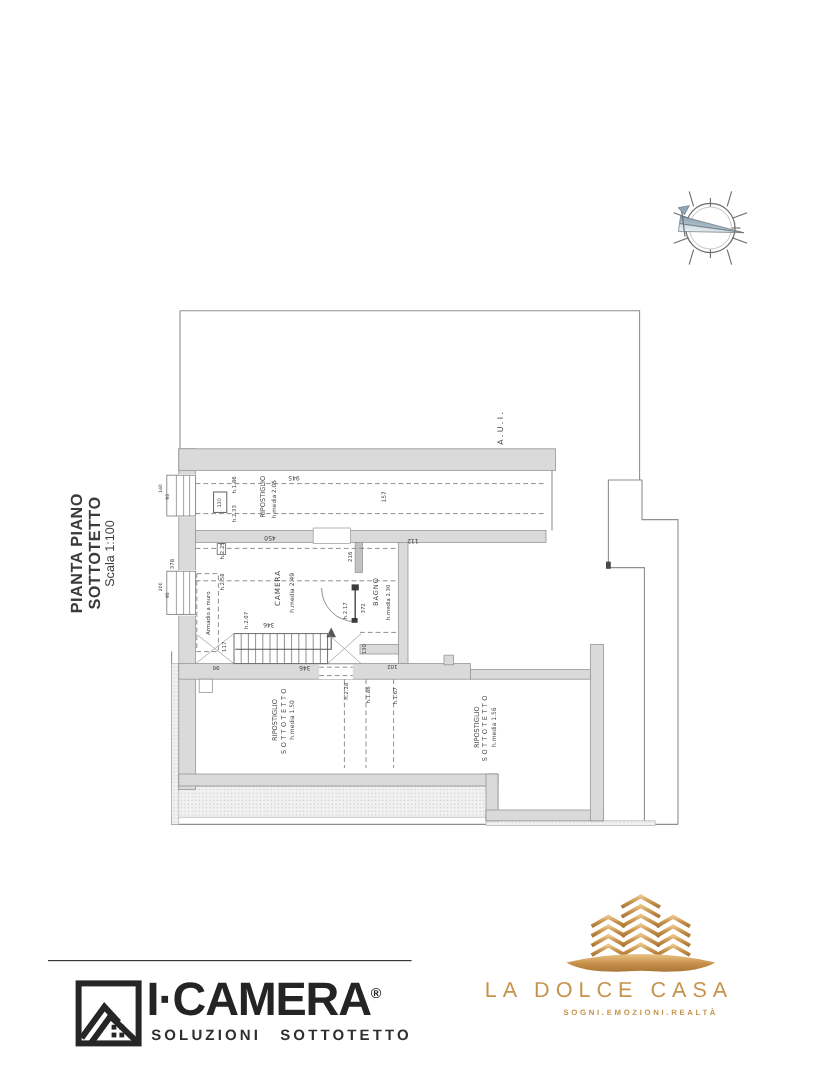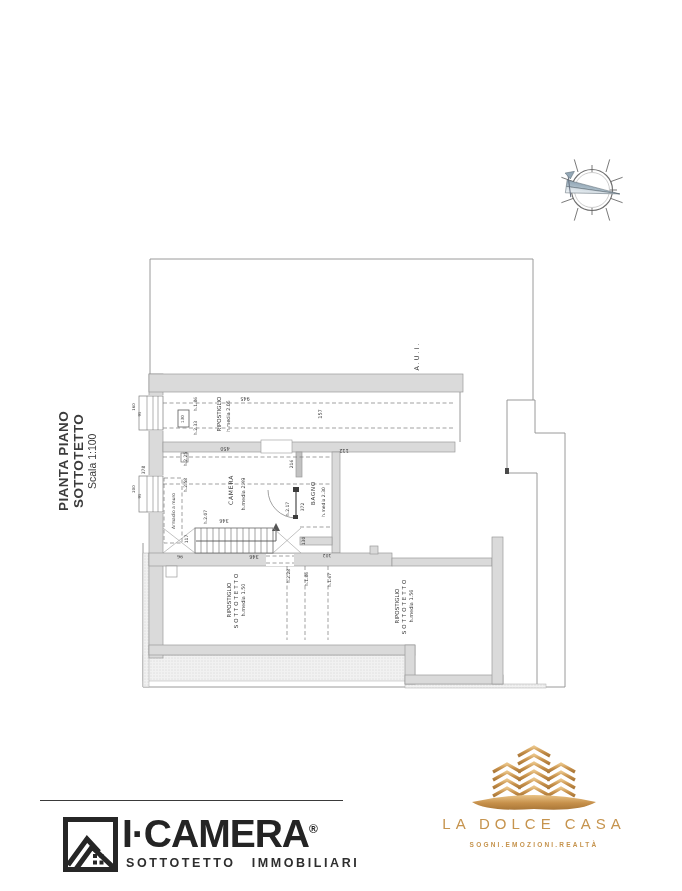--- a/index.html
+++ b/index.html
@@ -19,22 +19,22 @@
 
   
   .rule{position:absolute;left:40px;top:800px;width:303px;border-top:1.4px solid #3a3a3a;}
   .is-icon{position:absolute;left:62px;top:816px;}
   .is-brand{position:absolute;left:122px;top:812px;font-size:39px;font-weight:800;
             color:#242424;letter-spacing:-1px;white-space:nowrap;}
   .is-brand sup{font-size:12px;font-weight:700;letter-spacing:0;}
   .is-tag{position:absolute;left:126px;top:856px;font-size:12.5px;font-weight:700;
           color:#2e2e2e;letter-spacing:2.6px;word-spacing:10px;white-space:nowrap;}
   .dc-icon{position:absolute;left:464px;top:742px;}
-  .dc-brand{position:absolute;left:404px;top:815px;width:260px;text-align:center;
-            font-size:15px;letter-spacing:5px;color:#c6944e;white-space:nowrap;}
+  .dc-brand{position:absolute;left:404px;top:815px;width:260px;text-align:left;
+            font-size:18px;letter-spacing:5px;color:#c6944e;white-space:nowrap;}
   .dc-tag{position:absolute;left:404px;top:841px;width:260px;text-align:center;
           font-size:6.5px;font-weight:700;letter-spacing:2.2px;color:#c6944e;white-space:nowrap;}
 
   svg text{fill:#3d3d3d;font-family:"DejaVu Sans",sans-serif;}
 </style>
 </head>
 <body>
 
 <div class="vtitle">
   <span class="t1">PIANTA PIANO SOTTOTETTO</span>
@@ -233,21 +233,21 @@
   <path d="M14,53 L30,31 L52,52" stroke="#262626" stroke-width="5" fill="none"></path>
   <g fill="#262626">
     <rect x="31" y="38" width="4" height="4"></rect>
       <rect x="37.5" y="38" width="4" height="4"></rect>
     <rect x="31" y="44.5" width="4" height="4"></rect>
       <rect x="37.5" y="44.5" width="4" height="4"></rect>
   </g>
 </svg>
 
 <div class="is-brand"><span>I·CAMERA</span><sup>®</sup></div>
-<div class="is-tag">SOTTOTETTO IMMOBILIARI</div>
+<div class="is-tag">SOLUZIONI SOTTOTETTO</div>
 
 <svg class="dc-icon" width="140" height="72" viewBox="0 0 140 72">
   <defs>
     <linearGradient id="gold" x1="0" y1="0" x2="0" y2="1">
       <stop offset="0" stop-color="#e9c386"></stop>
       <stop offset="0.55" stop-color="#c6904a"></stop>
       <stop offset="1" stop-color="#aa7738"></stop>
     </linearGradient>
   </defs>
   <g stroke="url(#gold)" stroke-width="3.2" fill="none">

